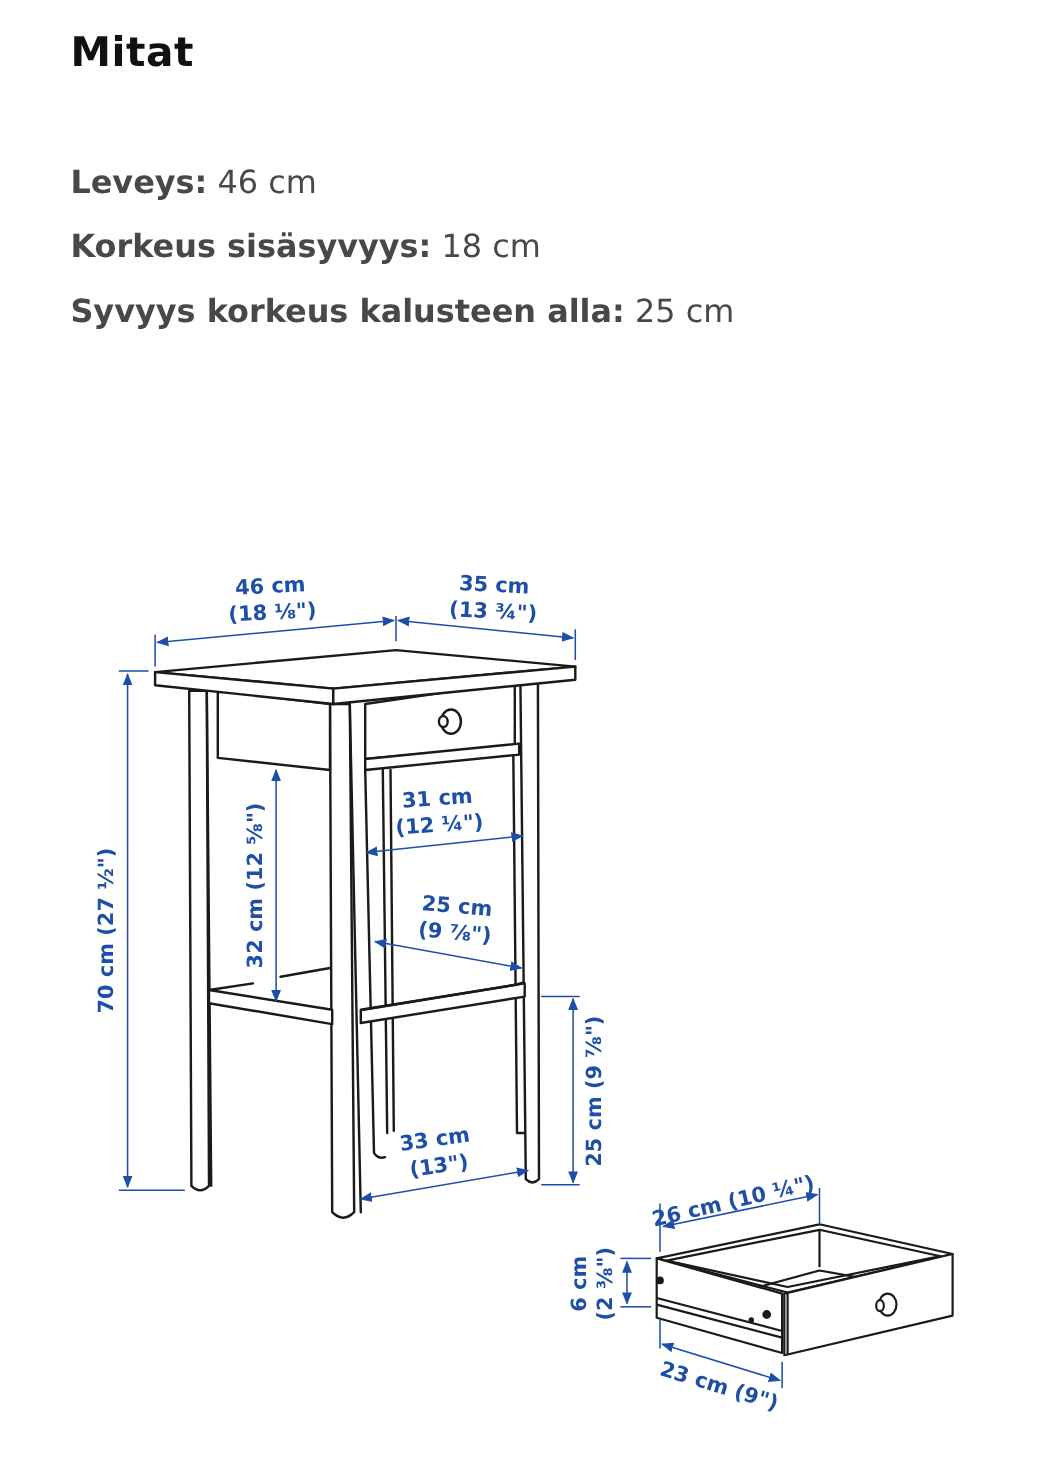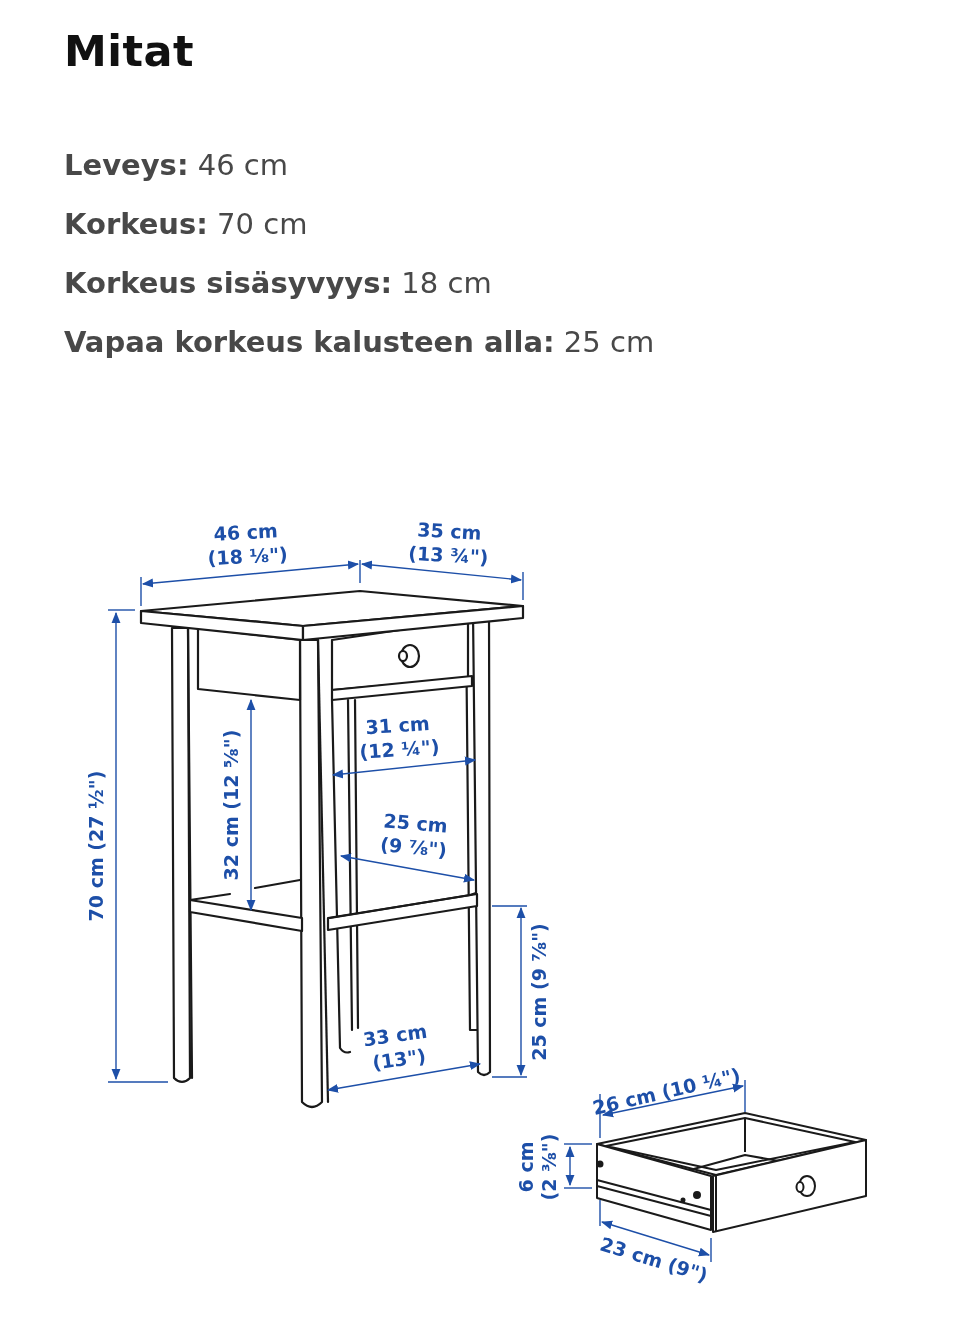--- a/index.html
+++ b/index.html
@@ -1,34 +1,33 @@
 <!DOCTYPE html>
 <html><head>
   <meta charset="utf-8">
   <style>
     html, body { margin: 0; padding: 0; background: #ffffff; }
     body { width: 960px; height: 1330px; position: relative; overflow: hidden; font-family: "DejaVu Sans", sans-serif; }
-    .title { position: absolute; left: 64px; top: 26px; font-size: 43px; font-weight: bold; color: #111111; letter-spacing: 0.5px; margin: 0; }
+    .title { position: absolute; left: 64px; top: 26px; font-size: 37px; font-weight: bold; color: #111111; letter-spacing: 0.5px; margin: 0; }
     .specs { position: absolute; left: 64px; top: 136px; margin: 0; padding: 0; list-style: none; }
     .spec-row { font-size: 29px; line-height: 59px; color: #484848; white-space: nowrap; }
     .spec-label { font-weight: bold; color: #484848; }
     .spec-value { font-weight: normal; color: #484848; }
     svg.drawing { position: absolute; left: 0; top: 0; }
     .dim-text { font-family: "DejaVu Sans", sans-serif; font-weight: bold; fill: #1d4fa8; font-size: 19px; }
   </style>
 </head>
 <body>
 
 <h1 class="title">Mitat</h1>
 
 <ul class="specs">
   <li class="spec-row"><span class="spec-label">Leveys:</span> <span class="spec-value">46 cm</span></li>
-  <li class="spec-row"><span class="spec-label">Korkeus:</span> <span class="spec-value">70 cm</span></li>
   <li class="spec-row"><span class="spec-label">Korkeus sisäsyvyys:</span> <span class="spec-value">18 cm</span></li>
-  <li class="spec-row"><span class="spec-label">Vapaa korkeus kalusteen alla:</span> <span class="spec-value">25 cm</span></li>
+  <li class="spec-row"><span class="spec-label">Syvyys korkeus kalusteen alla:</span> <span class="spec-value">25 cm</span></li>
 </ul>
 
 <svg class="drawing" width="960" height="1330" viewBox="0 0 960 1330">
   <defs>
     <marker id="arr" viewBox="0 0 10 10" refX="9" refY="5" markerWidth="8" markerHeight="8" orient="auto-start-reverse">
       <path d="M0,1 L10,5 L0,9 z" fill="#1d4fa8"></path>
     </marker>
   </defs>
 
   <g fill="#fff" stroke="#1a1a1a" stroke-width="2.2" stroke-linejoin="round" stroke-linecap="round">

